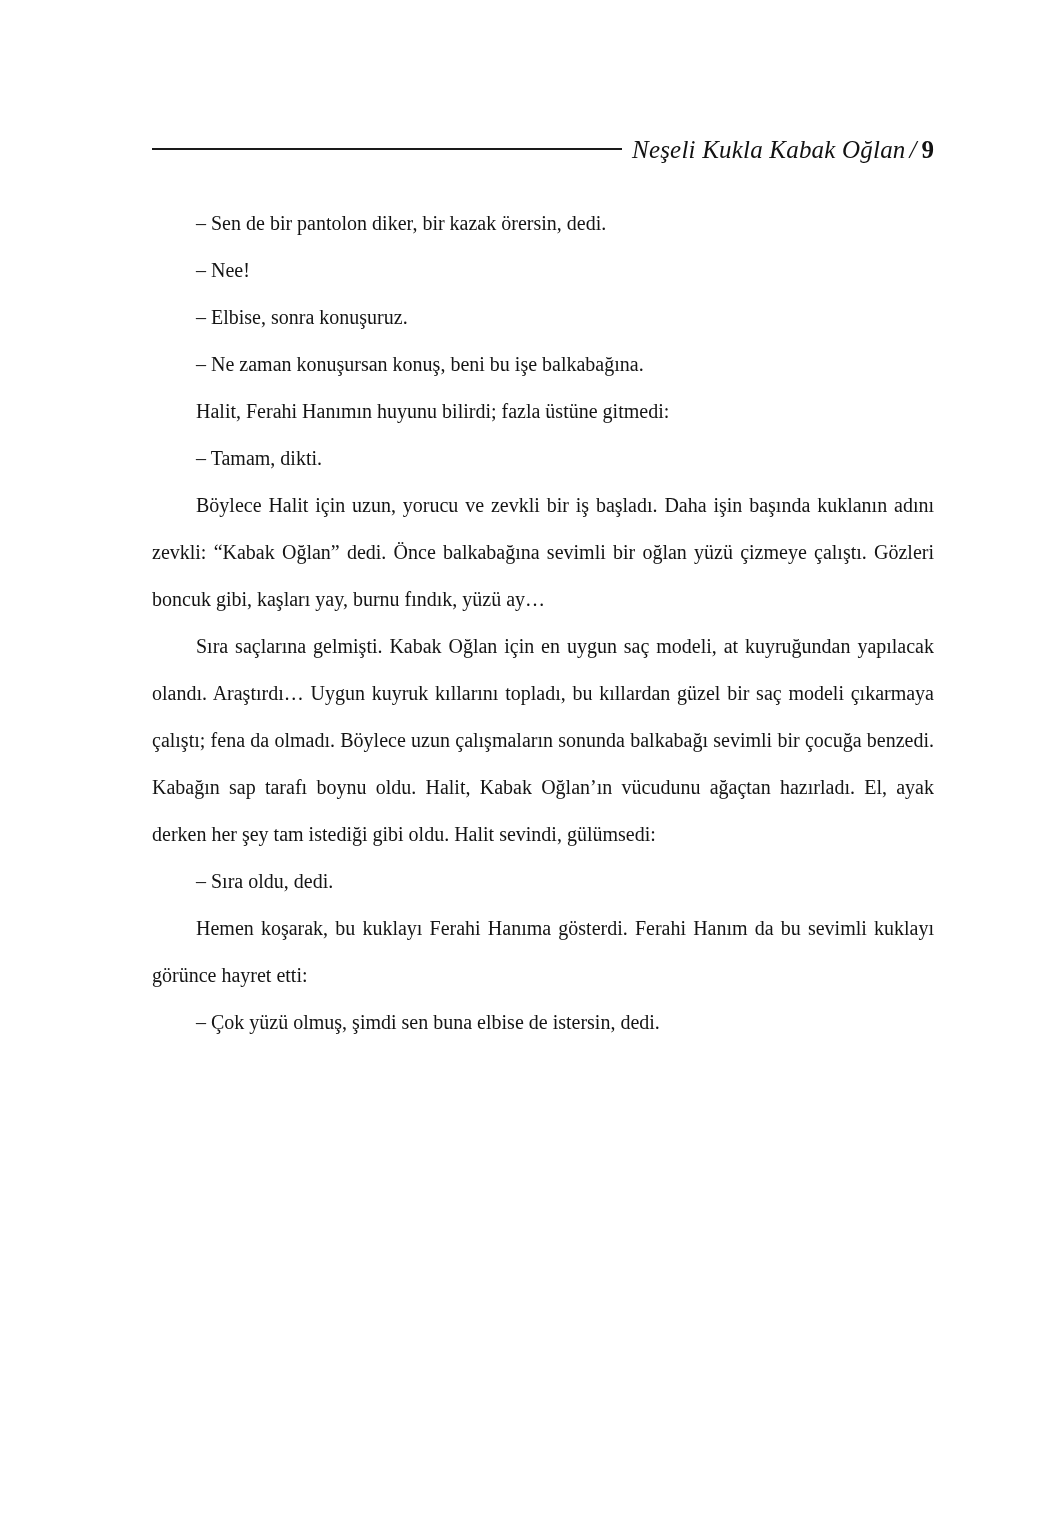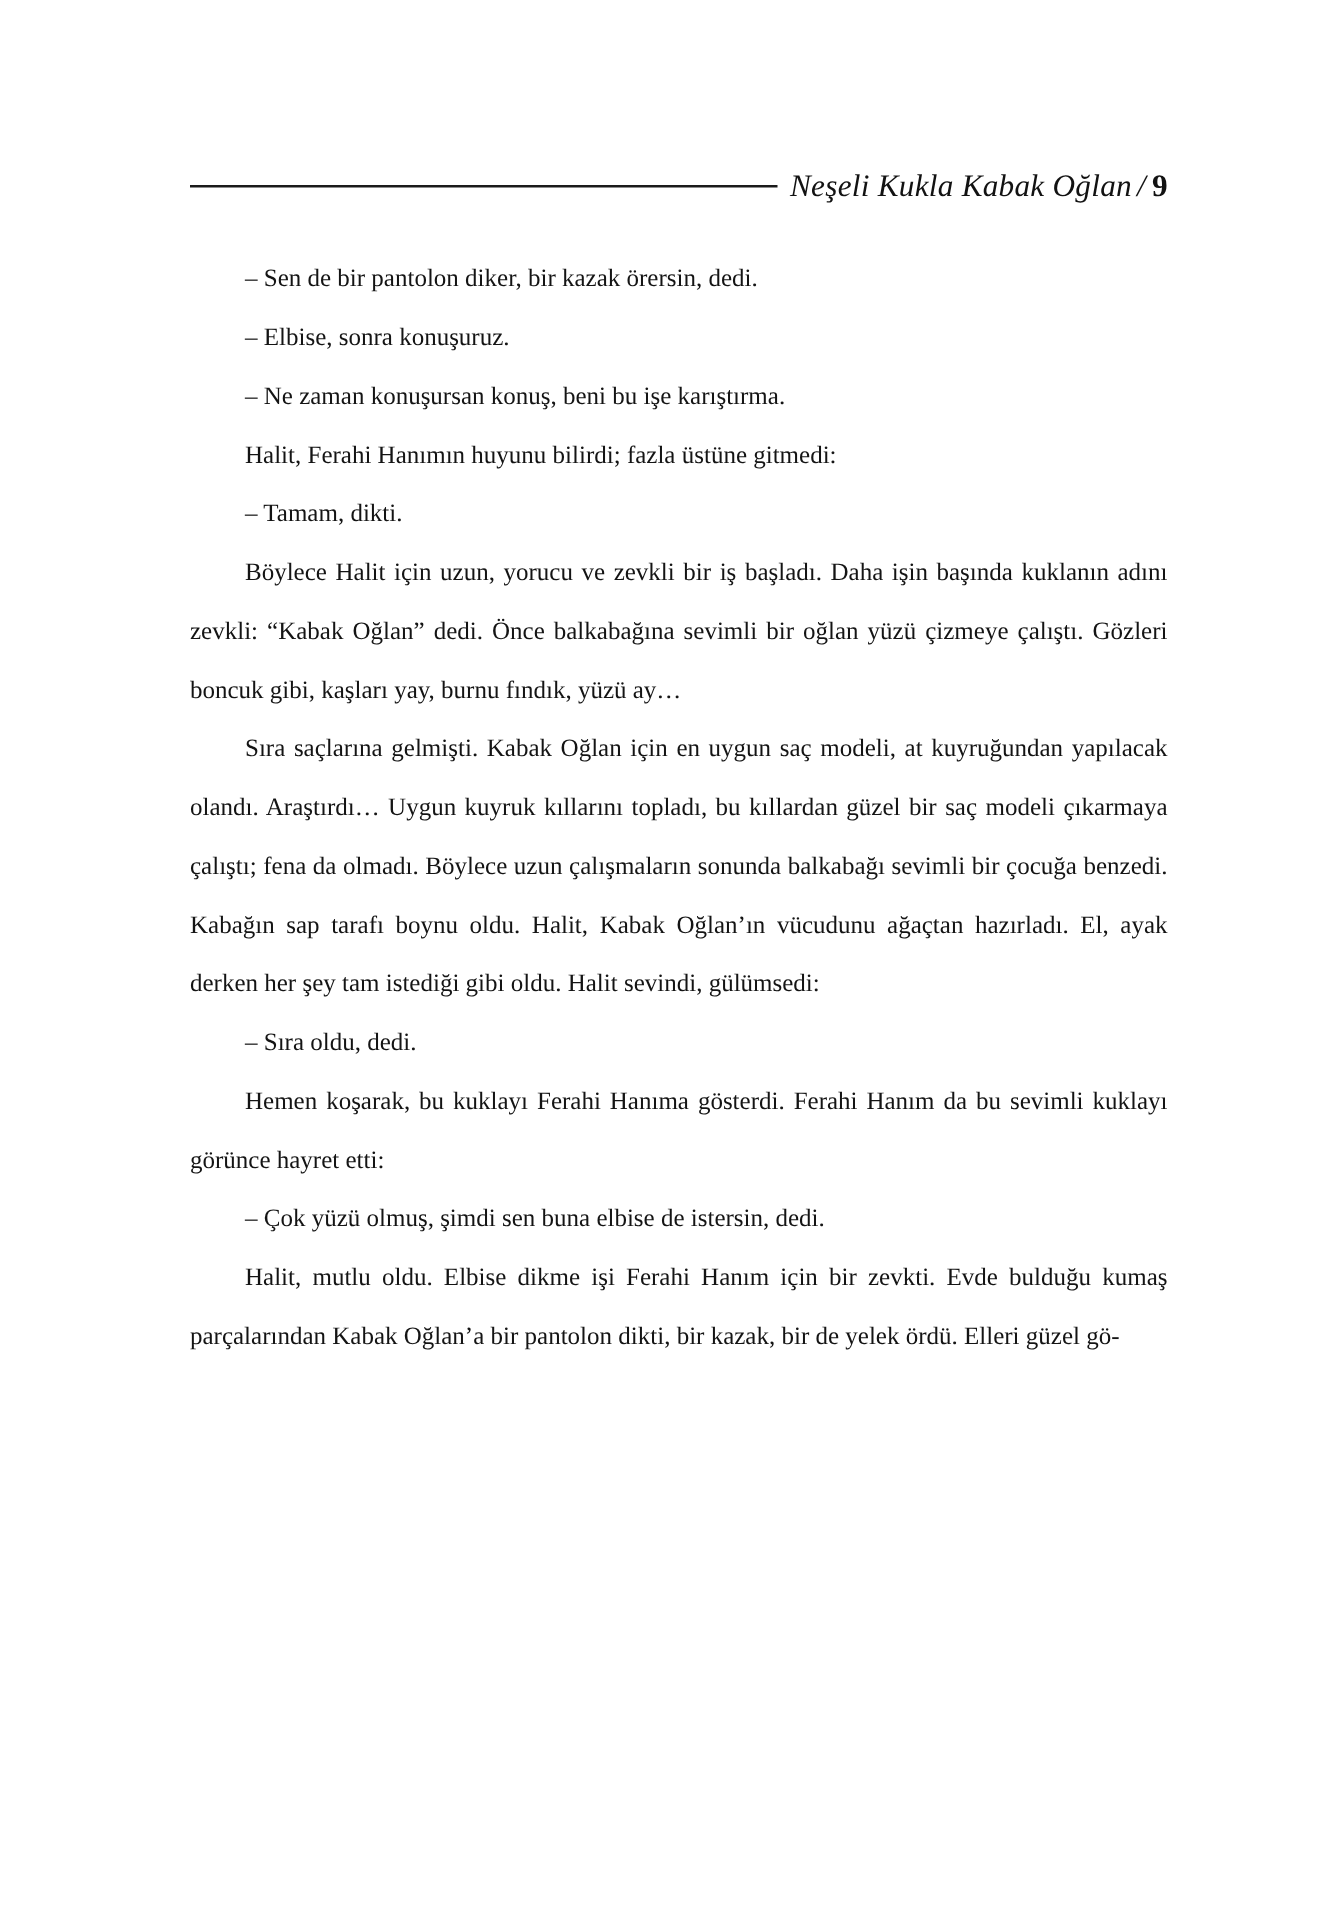--- a/index.html
+++ b/index.html
@@ -97,25 +97,25 @@
 
   <div class="running-head">
     <span class="head-rule"></span>
     <span class="head-title">Neşeli Kukla Kabak Oğlan</span>
     <span class="head-sep">/</span>
     <span class="head-page">9</span>
   </div>
 
   <div class="text-block">
     <p class="para dialogue">– Sen de bir pantolon diker, bir kazak örersin, dedi.</p>
+    <p class="para dialogue">– Nee!</p>
     <p class="para dialogue">– Elbise, sonra konuşuruz.</p>
-    <p class="para dialogue">– Ne zaman konuşursan konuş, beni bu işe karıştırma.</p>
+    <p class="para dialogue">– Ne zaman konuşursan konuş, beni bu işe balkabağına.</p>
     <p class="para dialogue">Halit, Ferahi Hanımın huyunu bilirdi; fazla üstüne gitmedi:</p>
     <p class="para dialogue">– Tamam, dikti.</p>
     <p class="para">Böylece Halit için uzun, yorucu ve zevkli bir iş başladı. Daha işin başında kuklanın adını zevkli: “Kabak Oğlan” dedi. Önce balkabağına sevimli bir oğlan yüzü çizmeye çalıştı. Gözleri boncuk gibi, kaşları yay, burnu fındık, yüzü ay…</p>
     <p class="para">Sıra saçlarına gelmişti. Kabak Oğlan için en uygun saç modeli, at kuyruğundan yapılacak olandı. Araştırdı… Uygun kuyruk kıllarını topladı, bu kıllardan güzel bir saç modeli çıkarmaya çalıştı; fena da olmadı. Böylece uzun çalışmaların sonunda balkabağı sevimli bir çocuğa benzedi. Kabağın sap tarafı boynu oldu. Halit, Kabak Oğlan’ın vücudunu ağaçtan hazırladı. El, ayak derken her şey tam istediği gibi oldu. Halit sevindi, gülümsedi:</p>
     <p class="para dialogue">– Sıra oldu, dedi.</p>
     <p class="para">Hemen koşarak, bu kuklayı Ferahi Hanıma gösterdi. Ferahi Hanım da bu sevimli kuklayı görünce hayret etti:</p>
     <p class="para dialogue">– Çok yüzü olmuş, şimdi sen buna elbise de istersin, dedi.</p>
-    <p class="para">Halit, mutlu oldu. Elbise dikme işi Ferahi Hanım için bir zevkti. Evde bulduğu kumaş parçalarından Kabak Oğlan’a bir pantolon dikti, bir kazak, bir de yelek ördü. Elleri güzel gö-</p>
   </div>
 
 </div>
 
 </body></html>

